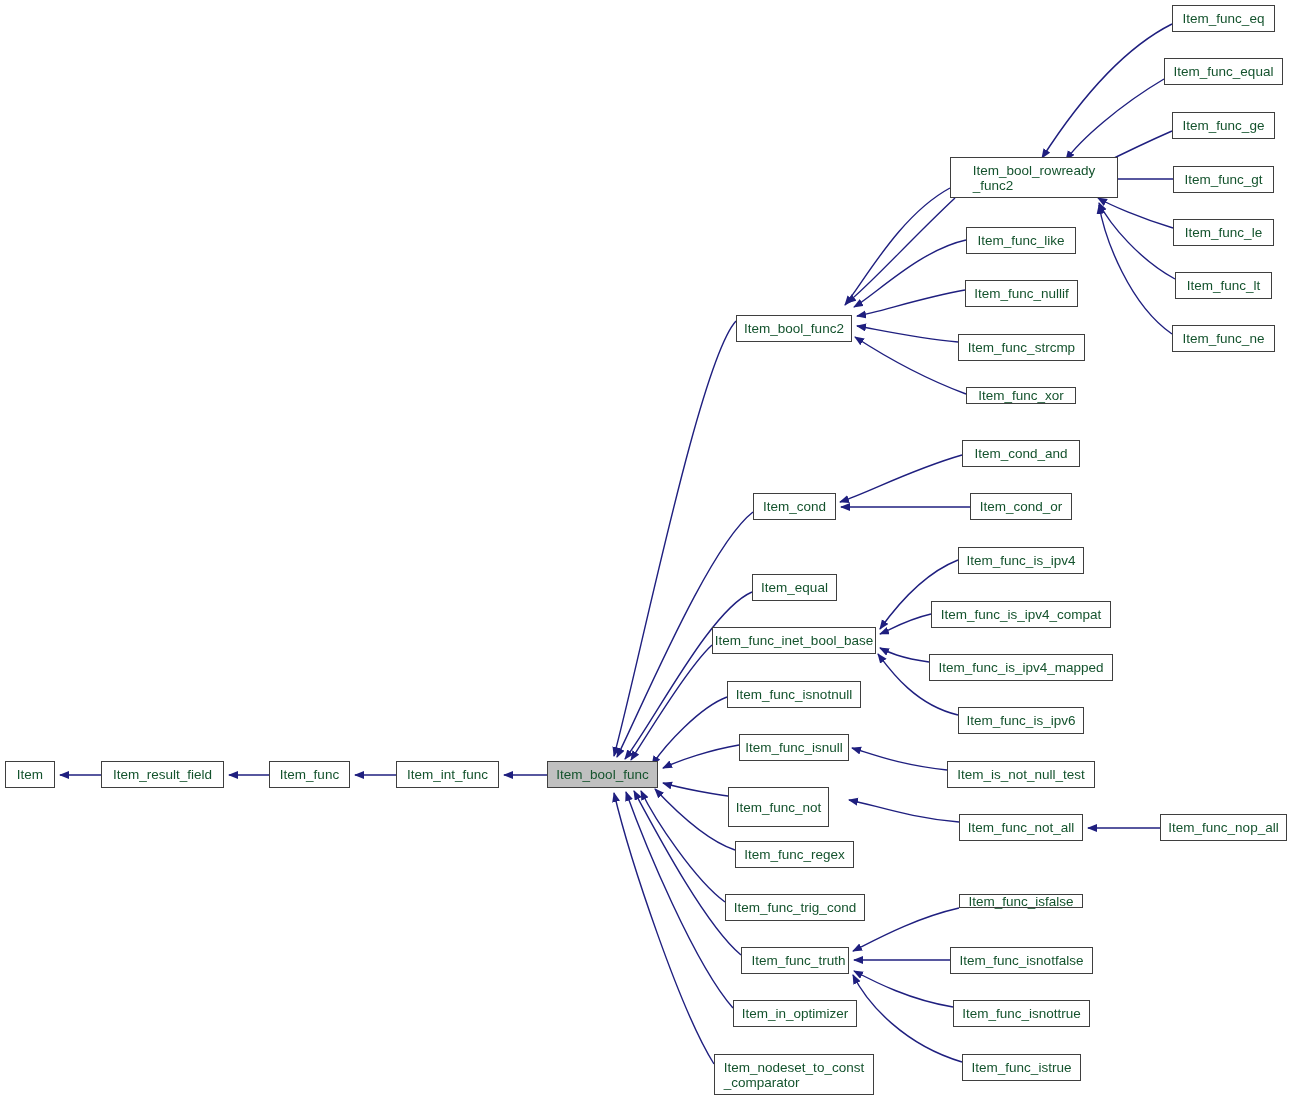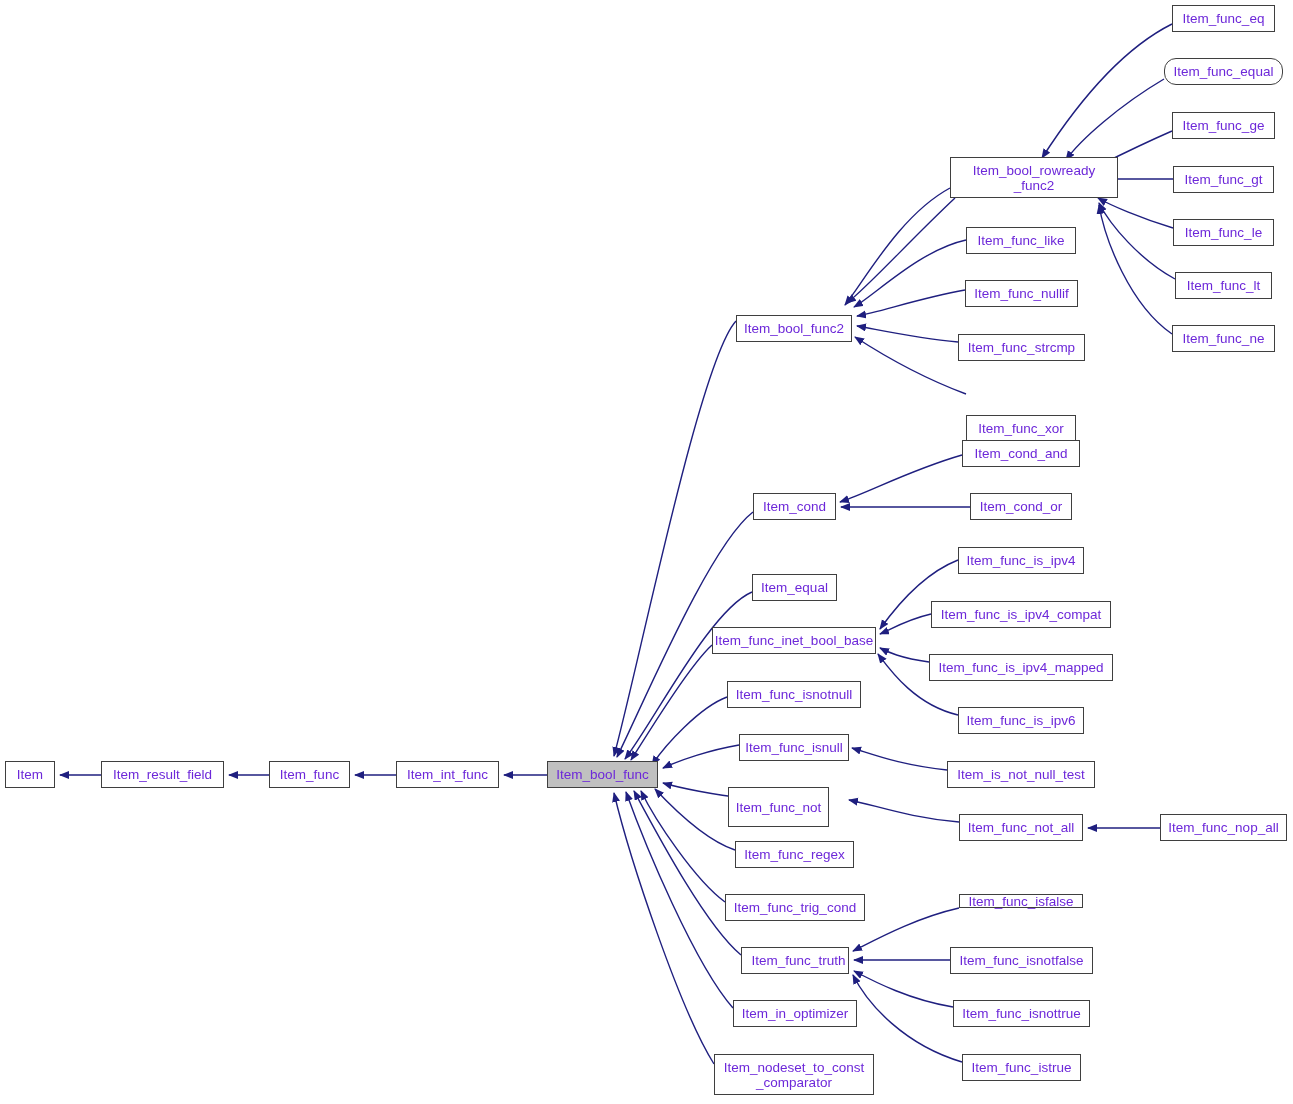--- a/index.html
+++ b/index.html
@@ -21,27 +21,26 @@
     top: 0;
     width: 1293px;
     height: 1104px;
     pointer-events: none;
   }
   .node {
     position: absolute;
     box-sizing: border-box;
     border: 1px solid #3f3f3f;
     background: #ffffff;
-    color: #6d28d9;
+    color: #14532d;
     font-size: 13.5px;
     line-height: 15px;
     display: flex;
     align-items: center;
     justify-content: center;
-    text-align: center;
     white-space: pre-line;
     letter-spacing: 0px;
   }
   .node.highlight {
     background: #c0c0c0;
     border-color: #3f3f3f;
   }
 </style>
 </head>
 <body>
@@ -101,30 +100,30 @@
   <div id="nodes">
       <div class="node" style="left: 5px; top: 761px; width: 50px; height: 27px;">Item</div>
       <div class="node" style="left: 101px; top: 761px; width: 123px; height: 27px;">Item_result_field</div>
       <div class="node" style="left: 269px; top: 761px; width: 81px; height: 27px;">Item_func</div>
       <div class="node" style="left: 396px; top: 761px; width: 103px; height: 27px;">Item_int_func</div>
       <div class="node highlight" style="left: 547px; top: 761px; width: 111px; height: 27px;">Item_bool_func</div>
       <div class="node" style="left: 736px; top: 307px; width: 116px; height: 27px; margin-top: 8px;">Item_bool_func2</div>
       <div class="node" style="left: 950px; top: 157px; width: 168px; height: 41px;">Item_bool_rowready
 _func2</div>
       <div class="node" style="left: 1172px; top: 5px; width: 103px; height: 27px;">Item_func_eq</div>
-      <div class="node" style="left: 1164px; top: 58px; width: 119px; height: 27px; border-radius: 12px;">Item_func_equal</div>
+      <div class="node" style="left: 1164px; top: 58px; width: 119px; height: 27px;">Item_func_equal</div>
       <div class="node" style="left: 1172px; top: 112px; width: 103px; height: 27px;">Item_func_ge</div>
       <div class="node" style="left: 1173px; top: 166px; width: 101px; height: 27px;">Item_func_gt</div>
       <div class="node" style="left: 1173px; top: 219px; width: 101px; height: 27px;">Item_func_le</div>
       <div class="node" style="left: 1175px; top: 272px; width: 97px; height: 27px;">Item_func_lt</div>
       <div class="node" style="left: 1172px; top: 325px; width: 103px; height: 27px;">Item_func_ne</div>
       <div class="node" style="left: 966px; top: 227px; width: 110px; height: 27px;">Item_func_like</div>
       <div class="node" style="left: 965px; top: 280px; width: 113px; height: 27px;">Item_func_nullif</div>
       <div class="node" style="left: 958px; top: 334px; width: 127px; height: 27px;">Item_func_strcmp</div>
-      <div class="node" style="left: 966px; top: 387px; width: 110px; height: 27px; margin-top: 28px;">Item_func_xor</div>
+      <div class="node" style="left: 966px; top: 387px; width: 110px; height: 17px;">Item_func_xor</div>
       <div class="node" style="left: 753px; top: 493px; width: 83px; height: 27px;">Item_cond</div>
       <div class="node" style="left: 962px; top: 440px; width: 118px; height: 27px;">Item_cond_and</div>
       <div class="node" style="left: 970px; top: 493px; width: 102px; height: 27px;">Item_cond_or</div>
       <div class="node" style="left: 752px; top: 574px; width: 85px; height: 27px;">Item_equal</div>
       <div class="node" style="left: 712px; top: 627px; width: 164px; height: 27px;">Item_func_inet_bool_base</div>
       <div class="node" style="left: 958px; top: 547px; width: 126px; height: 27px;">Item_func_is_ipv4</div>
       <div class="node" style="left: 931px; top: 601px; width: 180px; height: 27px;">Item_func_is_ipv4_compat</div>
       <div class="node" style="left: 929px; top: 654px; width: 184px; height: 27px;">Item_func_is_ipv4_mapped</div>
       <div class="node" style="left: 958px; top: 707px; width: 126px; height: 27px;">Item_func_is_ipv6</div>
       <div class="node" style="left: 727px; top: 681px; width: 134px; height: 27px;">Item_func_isnotnull</div>

